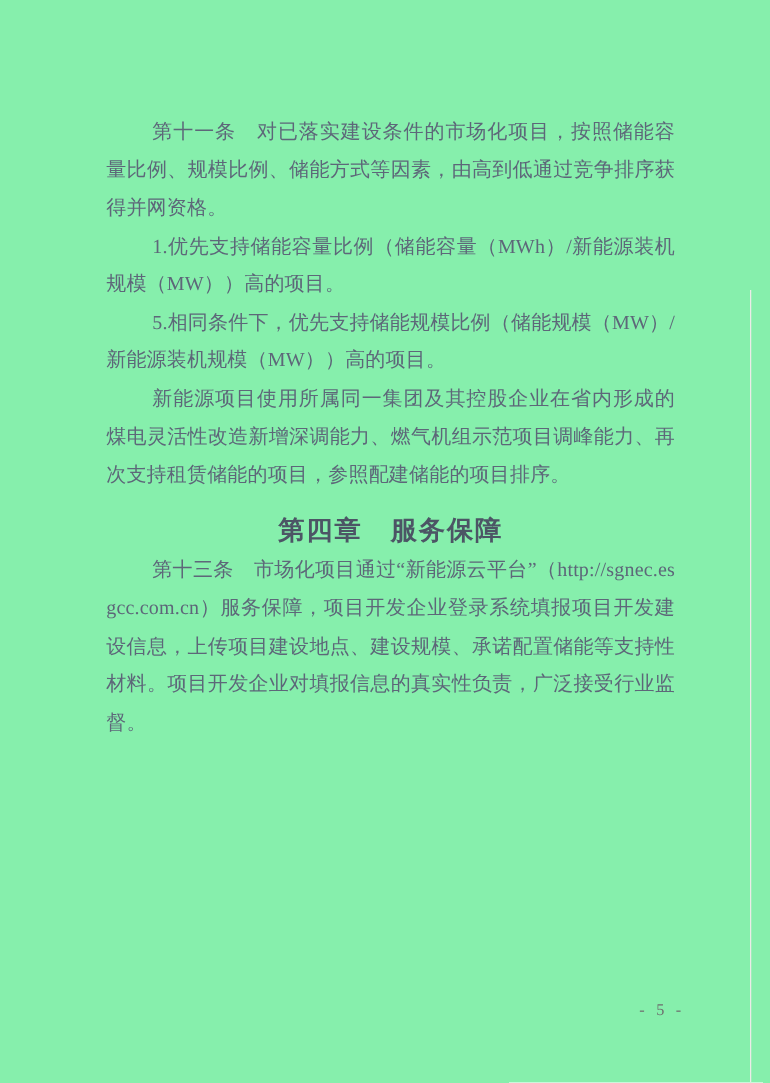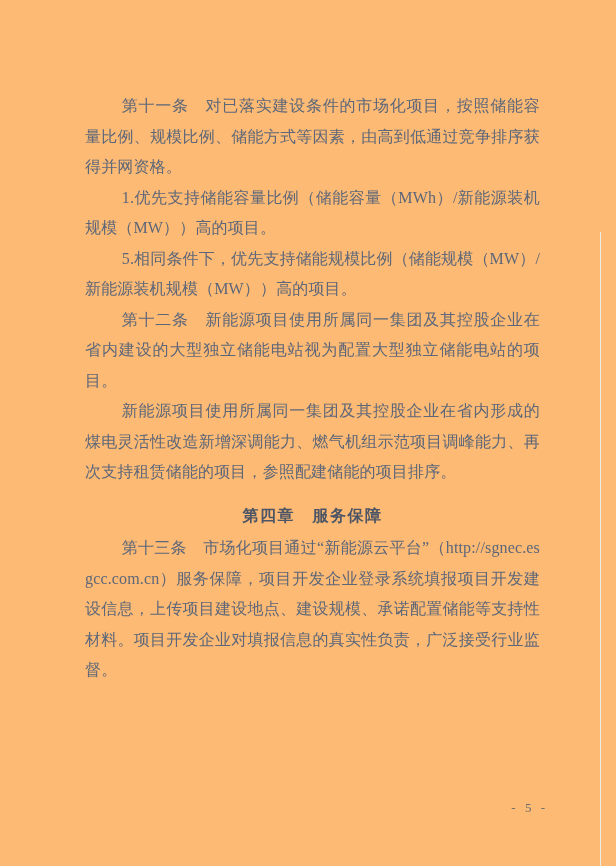--- a/index.html
+++ b/index.html
@@ -4,21 +4,21 @@
 <style>
   html, body {
     margin: 0;
     padding: 0;
     background: #ffffff;
   }
   .scan-page {
     position: relative;
     width: 616px;
     height: 866px;
-    background: #fdba74;
+    background: #86efac;
     overflow: hidden;
     font-family: "Liberation Serif", "DejaVu Serif", serif;
   }
   
   .scan-edge {
     position: absolute;
     left: 600px;
     top: 232px;
     width: 1px;
     height: 634px;
@@ -37,21 +37,21 @@
     word-break: break-all;
   }
   .para {
     margin: 0;
     text-indent: 2.3em;
   }
   .chapter-heading {
     margin: 13px 0 2px 0;
     text-indent: 0;
     text-align: center;
-    font-size: 16px;
+    font-size: 21px;
     font-weight: bold;
     color: #4c5565;
     letter-spacing: 1.5px;
     line-height: 30.5px;
   }
   .page-number {
     position: absolute;
     top: 800px;
     right: 68px;
     font-size: 13px;
@@ -64,21 +64,20 @@
 <body>
 
 <div class="scan-page">
 
   <div class="scan-edge"></div>
 
   <div class="text-block">
     <p class="para">第十一条　对已落实建设条件的市场化项目，按照储能容量比例、规模比例、储能方式等因素，由高到低通过竞争排序获得并网资格。</p>
     <p class="para">1.优先支持储能容量比例（储能容量（MWh）/新能源装机规模（MW））高的项目。</p>
     <p class="para">5.相同条件下，优先支持储能规模比例（储能规模（MW）/新能源装机规模（MW））高的项目。</p>
-    <p class="para">第十二条　新能源项目使用所属同一集团及其控股企业在省内建设的大型独立储能电站视为配置大型独立储能电站的项目。</p>
     <p class="para">新能源项目使用所属同一集团及其控股企业在省内形成的煤电灵活性改造新增深调能力、燃气机组示范项目调峰能力、再次支持租赁储能的项目，参照配建储能的项目排序。</p>
     <h2 class="para chapter-heading">第四章　服务保障</h2>
     <p class="para">第十三条　市场化项目通过“新能源云平台”（http://sgnec.esgcc.com.cn）服务保障，项目开发企业登录系统填报项目开发建设信息，上传项目建设地点、建设规模、承诺配置储能等支持性材料。项目开发企业对填报信息的真实性负责，广泛接受行业监督。</p>
   </div>
 
   <div class="page-number">- 5 -</div>
 
 </div>
 
 </body></html>

